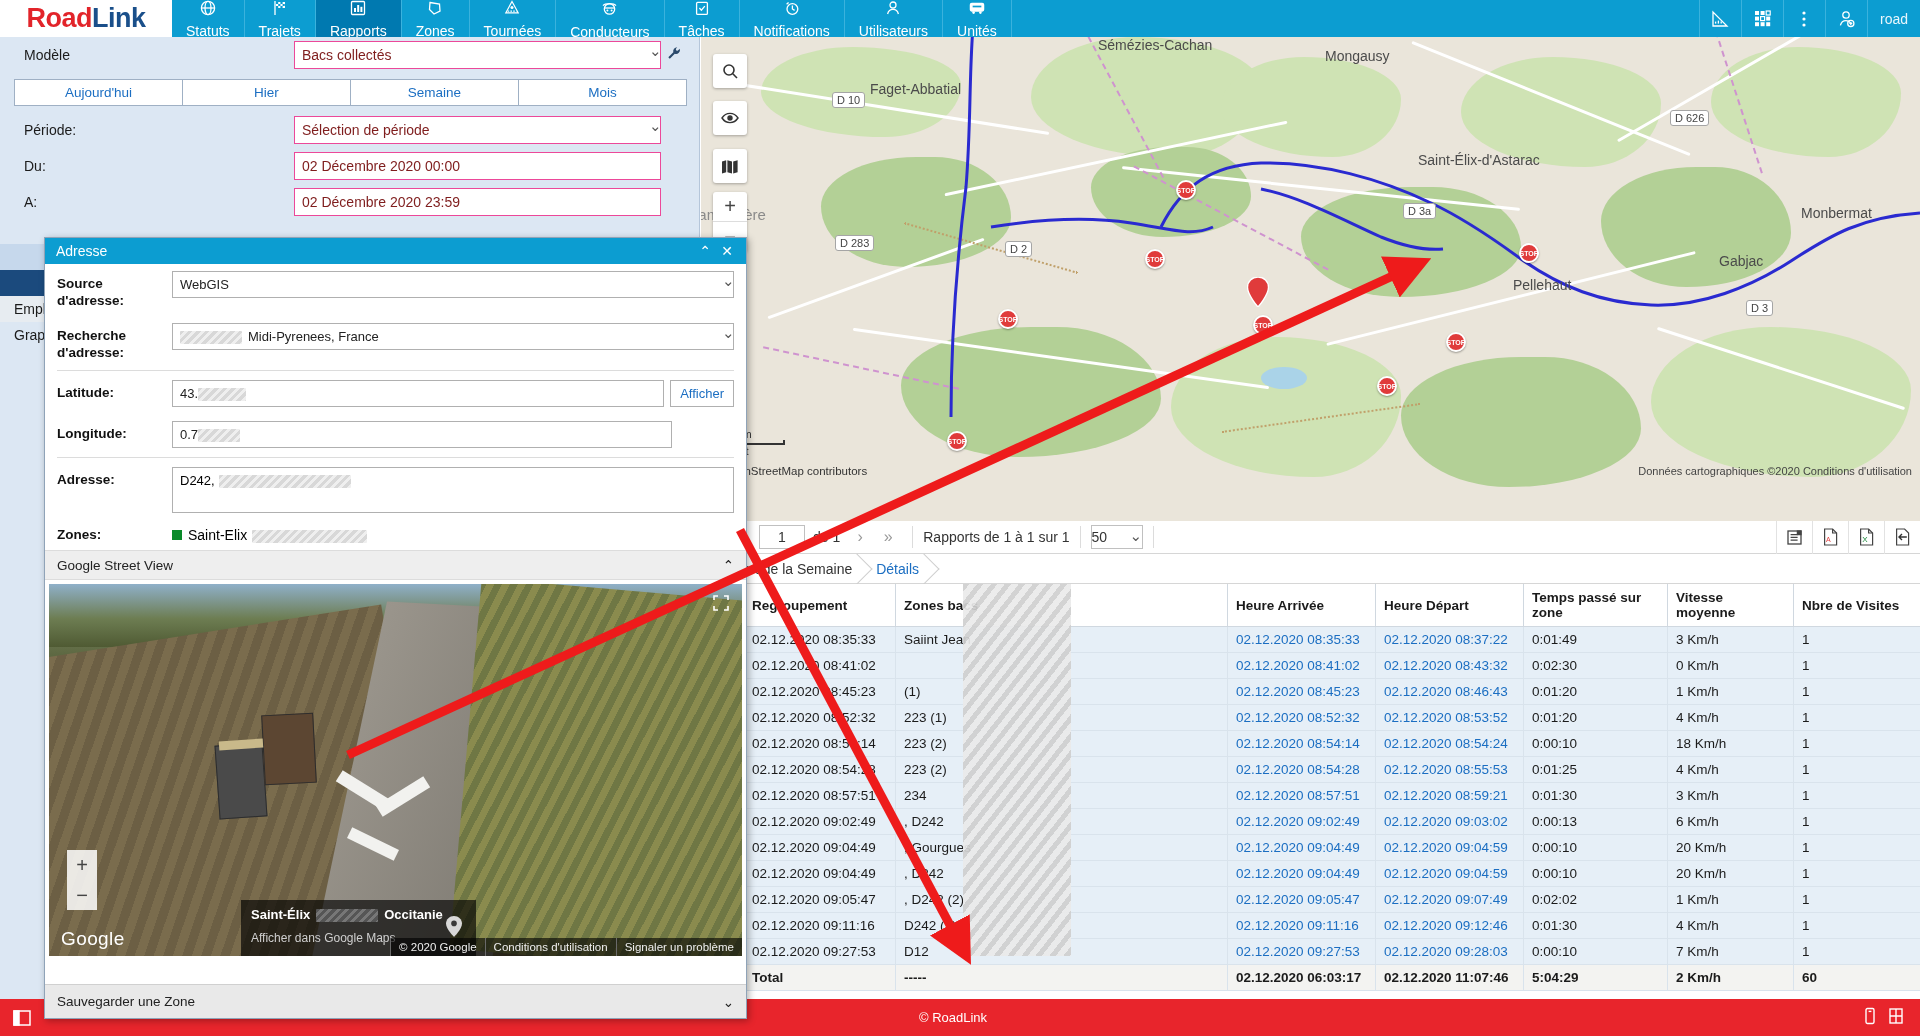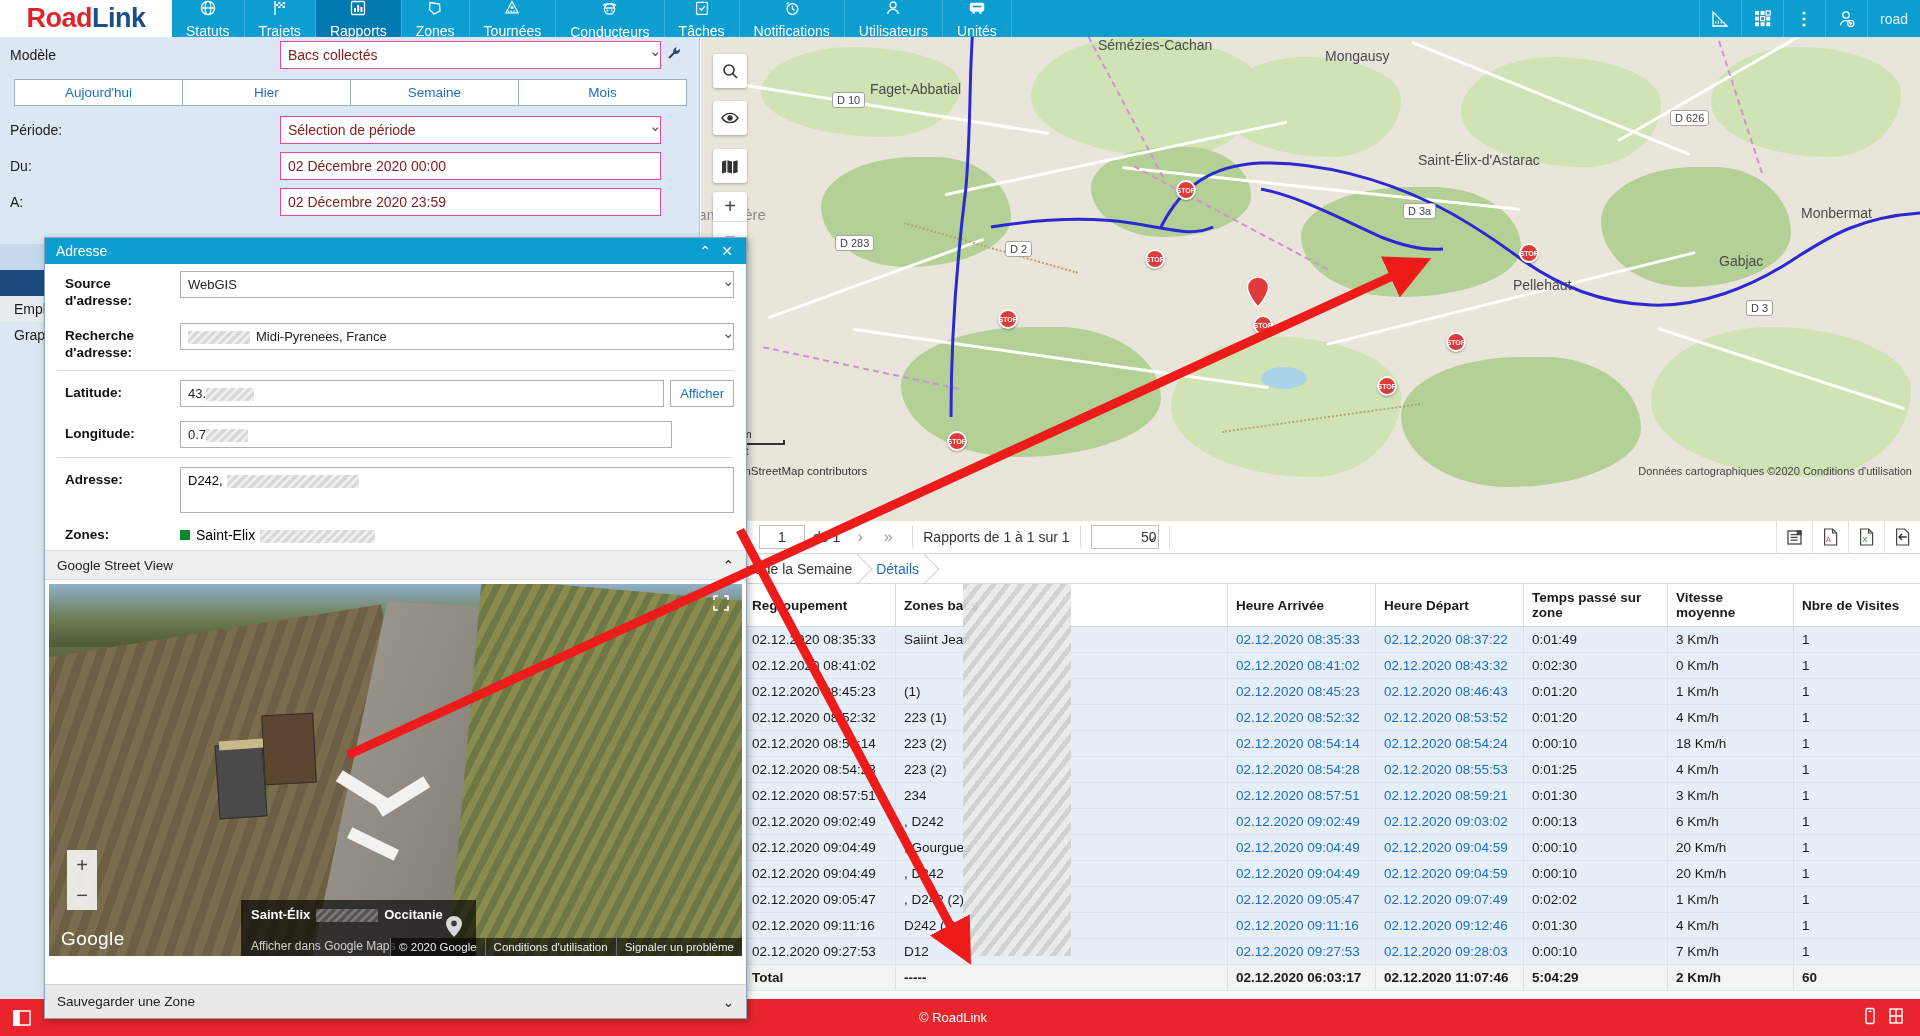--- a/index.html
+++ b/index.html
@@ -41,21 +41,21 @@
   #nav-user {
     display:flex; align-items:center; color:#e8f6fc; font-size:14px;
     padding: 0 12px; border-left: 1px solid #3bb2dd;
   }
 
   
   #leftpanel {
     position: absolute; left: 0; top: 37px; width: 700px; height: 962px;
     background: #dce7f3; border-right: 1px solid #b5c6da;
   }
-  .frow { display: flex; align-items: center; padding: 4px 12px 4px 10px; }
+  .frow { display: flex; align-items: center; padding: 4px 12px 4px 24px; }
   .flabel { width: 270px; color: #1b1b1b; font-size: 14px; }
   .fctl { flex: 1 1 auto; position: relative; }
   .fselect, .finput {
     width: 100%; height: 28px; background: #fff; border: 1px solid #ec4899;
     padding: 0 22px 0 7px; font-size: 14px; color: #7f1d1d; line-height: 26px;
     overflow: hidden; white-space: nowrap;
   }
   .caret {
     position: absolute; right: 7px; top: 50%; transform: translateY(-50%);
     width: 0; height: 0; pointer-events: none;
@@ -88,21 +88,21 @@
     box-shadow: 2px 2px 7px rgba(0,0,0,.3);
     z-index: 40; display: flex; flex-direction: column;
   }
   #adresse-title {
     height: 26px; background: #0c9dd1; color: #fff; display: flex;
     align-items: center; padding: 0 8px 0 11px; font-size: 14px;
   }
   #adresse-title .sp { flex: 1 1 auto; }
   #adresse-title .wbtn { width: 22px; text-align:center; cursor:pointer; font-size: 14px;}
   #adresse-body { flex: 1 1 auto; overflow: hidden; }
-  .arow { display: flex; align-items: flex-start; padding: 7px 12px 7px 12px; margin-left: 8px; }
+  .arow { display: flex; align-items: flex-start; padding: 7px 12px 7px 12px; }
   .alabel { width: 115px; font-size: 13.5px; font-weight: bold; color: #111; line-height: 17px; padding-top: 4px;}
   .actl { flex: 1 1 auto; position: relative; }
   .asel, .ainp {
     width: 100%; height: 27px; border: 1px solid #b0b0b0; background: #fff;
     padding: 0 22px 0 7px; font-size: 13px; color: #222; line-height: 25px;
     overflow: hidden; white-space: nowrap;
   }
   .adiv { height: 1px; background: #dcdcdc; margin: 2px 12px 2px 12px;}
   .afficher {
     margin-left: 6px; border: 1px solid #b0b0b0; background: #fff; color: #1b6ec2;
@@ -151,21 +151,21 @@
     cursor: pointer;
   }
   .sv-plus { bottom: 76px; } .sv-minus { bottom: 46px; }
   #sv-google { position: absolute; left: 12px; bottom: 6px; color: #fff; font-size: 19px; letter-spacing: .4px;}
   #sv-expand { position: absolute; right: 12px; top: 10px; width: 18px; height: 18px; cursor: pointer;}
   #sv-card {
     position: absolute; left: 192px; bottom: 0px; width: 235px; height: 56px;
     background: rgba(0,0,0,.65); color: #fff; padding: 7px 10px; font-size: 13px;
   }
   #sv-card .ttl { font-weight: bold; }
-  #sv-card .lnk { color: #cfcfcf; font-size: 12px; margin-top: 17px; }
+  #sv-card .lnk { color: #cfcfcf; font-size: 12px; margin-top: 9px; }
   #sv-pin { position:absolute; right: 14px; top: 16px; }
   #sv-legal {
     position: absolute; right: 0; bottom: 0; display: flex; font-size: 11.5px; color: #eee;
     background: rgba(0,0,0,.62);
   }
   #sv-legal span { padding: 3px 8px; border-left: 1px solid #6a6a6a; white-space: nowrap;}
   #savezone {
     position: absolute; left: 0; bottom: 0; width: 100%; height: 34px;
     background: #e9e9e9; border-top: 1px solid #d0d0d0; display: flex; align-items: center;
     padding: 0 12px; font-size: 13.5px; color: #222; cursor: pointer;
@@ -219,22 +219,22 @@
   
   #reptoolbar {
     position: absolute; left: 701px; top: 521px; width: 1219px; height: 33px;
     background: #fff; border-bottom: 1px solid #d6d6d6; display: flex; align-items: center;
     font-size: 14px; color: #333;
   }
   .pgbtn { width: 28px; text-align: center; color: #9a9a9a; cursor: pointer; font-size: 16px;}
   #pgnum { width: 46px; height: 24px; border: 1px solid #c0c0c0; text-align: center;
     line-height: 22px; margin: 0 2px; }
   .tbsep { width: 1px; height: 22px; background: #dcdcdc; margin: 0 10px; }
-  #pgsize { border: 1px solid #c0c0c0; height: 24px; width: 68px; line-height: 22px;
-    text-align: right; position: relative; padding-right: 1px; cursor:pointer;}
+  #pgsize { border: 1px solid #c0c0c0; height: 24px; width: 52px; line-height: 22px;
+    text-align: left; position: relative; padding-right: 13px; cursor:pointer;}
   #pgsize .caret:after { top: -12px; }
   #tb-spacer { flex: 1 1 auto; }
   .tbicon { width: 36px; height: 33px; display: flex; align-items: center; justify-content: center;
     border-left: 1px solid #e2e2e2; cursor: pointer; }
 
   
   #crumbs {
     position: absolute; left: 701px; top: 554px; width: 1219px; height: 30px;
     background: #fff; display: flex; align-items: center; font-size: 14px;
     border-bottom: 1px solid #d6d6d6;

